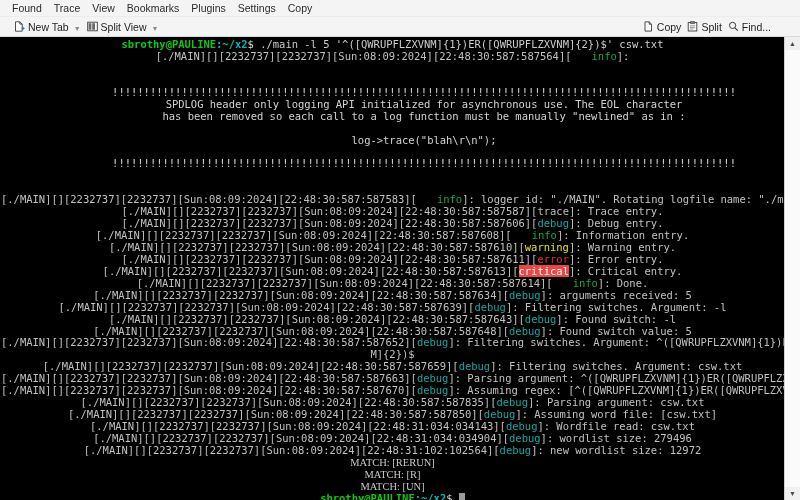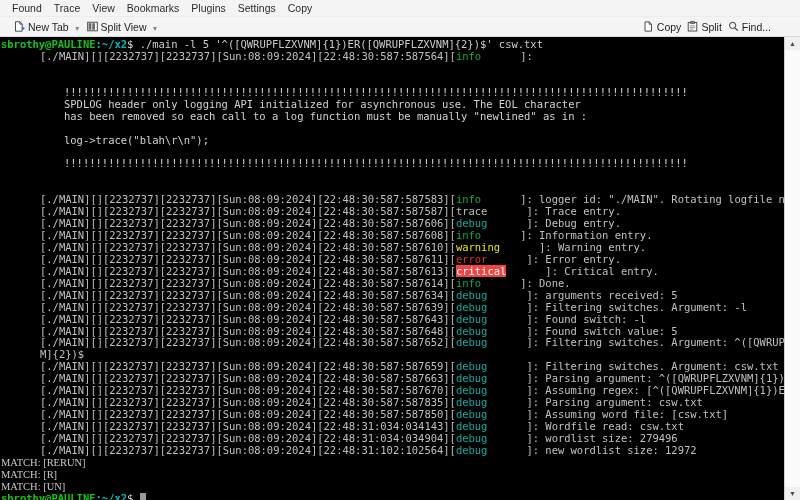--- a/index.html
+++ b/index.html
@@ -70,42 +70,43 @@
   }
   .ico { display: inline-block; line-height: 0; }
 
   
   .term-wrap {
     flex: 1 1 auto;
     display: flex;
     background: #000;
     position: relative;
     overflow: hidden;
+    text-align: center;
   }
   .term {
     flex: 1 1 auto;
     background: #000000;
     color: #c8c8c8;
     font-family: "DejaVu Sans Mono", "Liberation Mono", monospace;
     font-size: 10.5px;
     line-height: 11.95px;
     padding: 2px 0 0 1px;
     white-space: pre;
     overflow: hidden;
     letter-spacing: -0.02px;
   }
   .line { height: 11.95px; white-space: pre; }
 
   
   .c-user   { color: #14c414; font-weight: bold; }
   .c-path   { color: #00b6b6; font-weight: bold; }
   .c-dollar { color: #d8d8d8; }
   .c-cmd    { color: #cccccc; }
-  .c-plain  { color: #c0c0c0; margin-left: 39px; }
-  .c-info   { color: #11a84d; }
+  .c-plain  { color: #c0c0c0; }
+  .c-info   { color: #11a84d; margin-left: 20px; }
   .c-trace  { color: #bdbdbd; }
   .c-debug  { color: #13a89e; }
   .c-warn   { color: #e3e31b; }
   .c-err    { color: #e03030; }
   .c-crit   { color: #ffffff; background: #ef4444; }
   .c-banner { color: #d2d2d2; }
   .c-match  { color: #c8c8c8; font-family: Liberation Serif, serif; }
 
   .cursor {
     display: inline-block;

